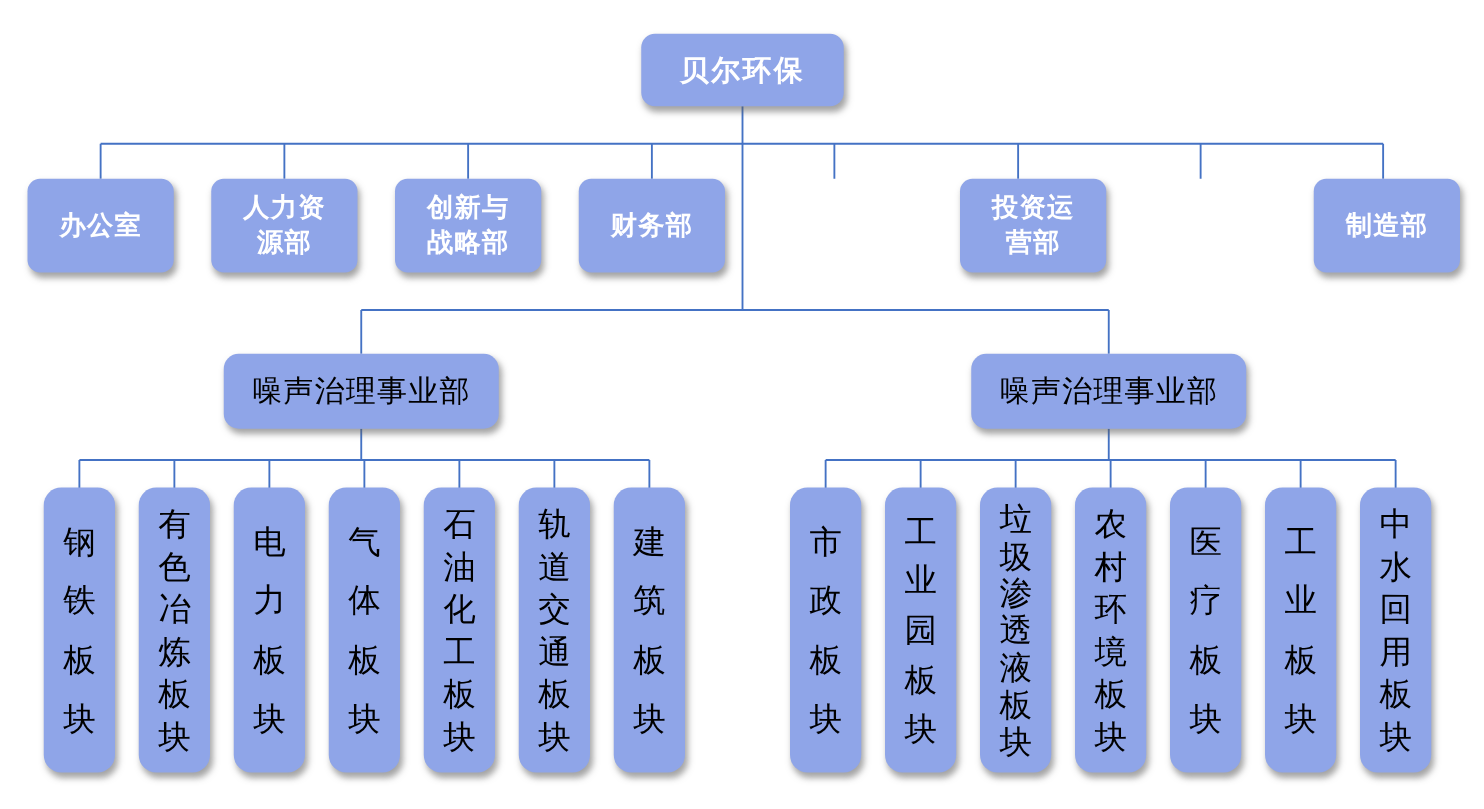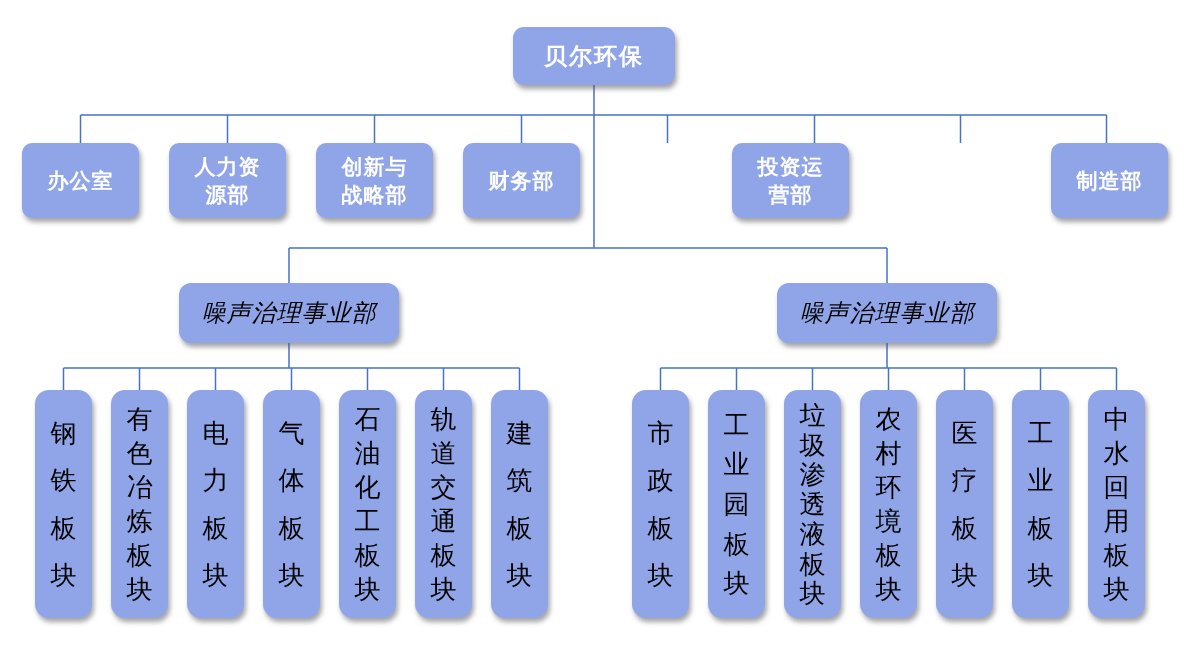--- a/index.html
+++ b/index.html
@@ -19,21 +19,21 @@
     left:513px;top:27px;width:162px;height:58px;border-radius:11px;
     color:var(--level2-text,#fff);font-size:23px;font-weight:bold;letter-spacing:2px;
   }
   .dept{
     top:143px;width:117px;height:75px;border-radius:10px;
     color:var(--level2-text,#fff);font-size:21px;font-weight:bold;
     white-space:pre-line;line-height:1.3;letter-spacing:1px;
   }
   .division{
     top:283px;width:220px;height:60px;border-radius:12px;
-    color:var(--text-dark,#000);font-size:24px;font-weight:400;letter-spacing:1px;font-style:italic;
+    color:var(--text-dark,#000);font-size:24px;font-weight:400;letter-spacing:1px;
   }
   .seg{
     top:390px;width:57px;height:228px;border-radius:14px;
     color:var(--text-dark,#000);font-size:26px;font-weight:400;
   }
   .vtext{display:flex;flex-direction:column;align-items:center;justify-content:space-evenly;padding:8px 0;}
   .vtext span{display:block;line-height:1;}
 </style>
 </head>
 <body>
@@ -82,21 +82,21 @@
   </svg>
 
   <div class="node root">贝尔环保</div>
 
   <div class="node dept" style="left:22px">办公室</div>
   <div class="node dept" style="left:169px">人力资
 源部</div>
   <div class="node dept" style="left:316px">创新与
 战略部</div>
   <div class="node dept" style="left:463px">财务部</div>
-  <div class="node dept" style="left:732px">投资运
+  <div class="node dept" style="left:768px">投资运
 营部</div>
   <div class="node dept" style="left:1051px">制造部</div>
 
   <div class="node division" style="left:179px">噪声治理事业部</div>
   <div class="node division" style="left:777px">噪声治理事业部</div>
 
   <div class="node seg vtext" style="left:35px">
       <span>钢</span>
       <span>铁</span>
       <span>板</span>

